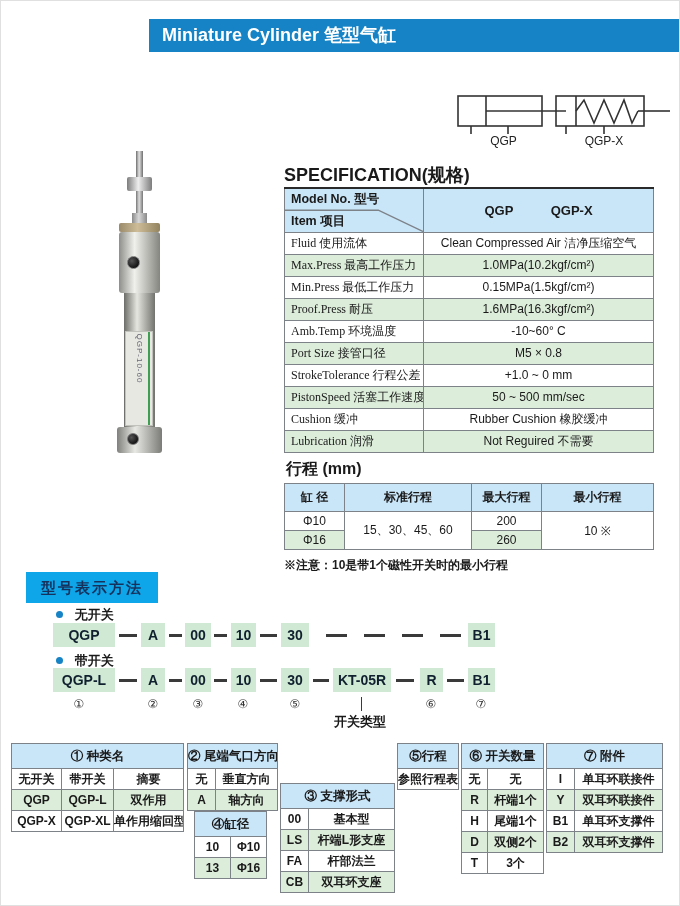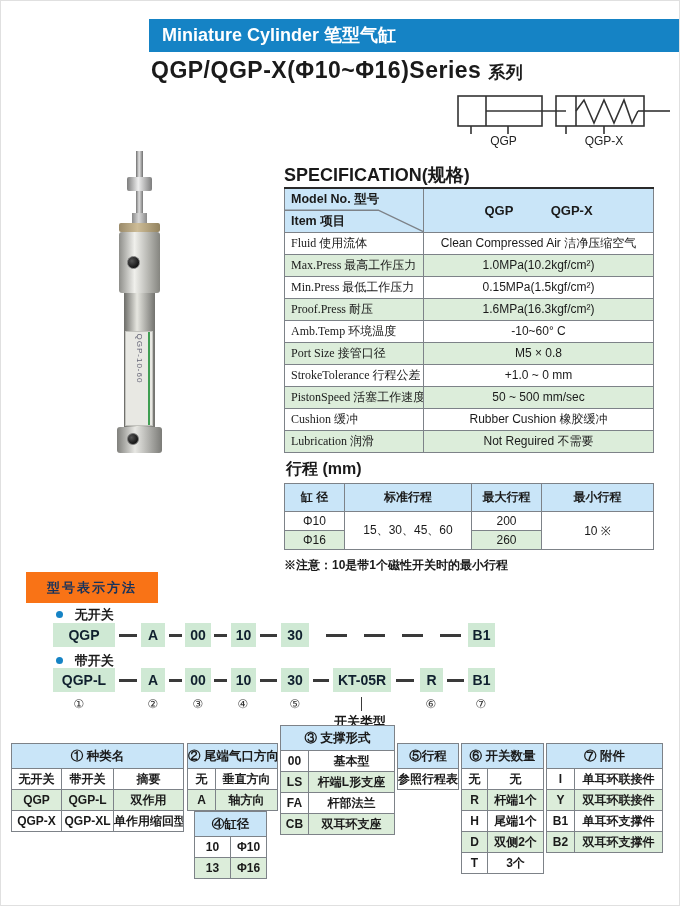--- a/index.html
+++ b/index.html
@@ -68,21 +68,21 @@
 
   
   .stroke-title { position:absolute; left:285px; top:458px; font-size:16px; font-weight:bold; }
   .stroke-table { position:absolute; left:283px; top:482px; width:369px; }
   .stroke-table th { height:28px; }
   .stroke-table td { height:19px; }
   .stroke-note { position:absolute; left:283px; top:556px; font-size:12px; font-weight:bold; }
 
   
   .method-box { position:absolute; left:25px; top:571px; width:132px; height:31px;
-    background:#f97316; color:#16325c; font-size:13px; font-weight:bold;
+    background:#0ea5e9; color:#16325c; font-size:15px; font-weight:bold;
     text-align:center; line-height:31px; letter-spacing:2px; }
   .bullet-row { position:absolute; left:55px; font-size:13px; font-weight:bold; }
   .bullet-dot { display:inline-block; width:7px; height:7px; border-radius:50%;
     background:#1583c5; margin-right:8px; vertical-align:1px; }
   .code-box { position:absolute; height:24px; line-height:24px; background:#cfe9d4;
     text-align:center; font-weight:bold; font-size:14px; color:#10202e; }
   .dash { position:absolute; height:3px; background:#3a3a3a; }
   .pos-num { position:absolute; width:16px; text-align:center; font-size:12px; color:#333; }
   .vline { position:absolute; width:1px; background:#3a3a3a; }
   .switch-type { position:absolute; font-size:13px; font-weight:bold; }
@@ -92,24 +92,20 @@
   .mini th { height:25px; font-size:12.5px; }
   .mini td { height:21px; font-weight:bold; font-size:12px; }
 </style>
 </head>
 <body>
 
 <div class="page">
 
   <div class="top-bar">
     <span>Miniature Cylinder 笔型气缸</span>
-  </div>
-  <div class="page-title">
-    <span>QGP/QGP-X(Φ10~Φ16)Series</span>
-    <span class="suffix">系列</span>
   </div>
 
   <div class="symbol" style="left:455px; top:92px;">
     <svg width="112" height="42" viewBox="0 0 112 42">
       <rect x="2" y="3" width="84" height="30" fill="none" stroke="#333" stroke-width="1.6"></rect>
       <line x1="30" y1="3" x2="30" y2="33" stroke="#333" stroke-width="1.6"></line>
       <line x1="30" y1="18" x2="110" y2="18" stroke="#333" stroke-width="1.6"></line>
       <line x1="15" y1="33" x2="15" y2="41" stroke="#333" stroke-width="1.6"></line>
       <line x1="52" y1="33" x2="52" y2="41" stroke="#333" stroke-width="1.6"></line>
     </svg>
@@ -346,21 +342,21 @@
           <td>无</td>
           <td>垂直方向</td>
         </tr>
         <tr>
           <td>A</td>
           <td>轴方向</td>
         </tr>
       </tbody>
   </table>
 
-  <table class="mini" style="left:279px; top:724px; width:114px;border-radius:21px;">
+  <table class="mini" style="left:279px; top:782px; width:114px;border-radius:21px;">
     <colgroup>
         <col style="width:28px">
         <col style="width:86px">
       </colgroup>
     <thead>
         <tr>
           <th colspan="2">③ 支撑形式</th>
         </tr>
       </thead>
     <tbody>

